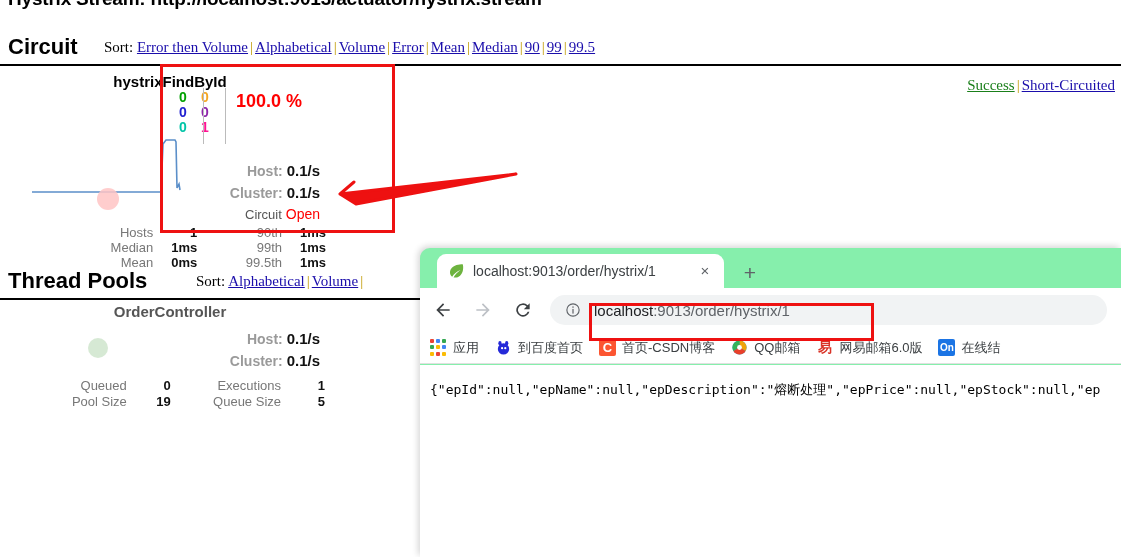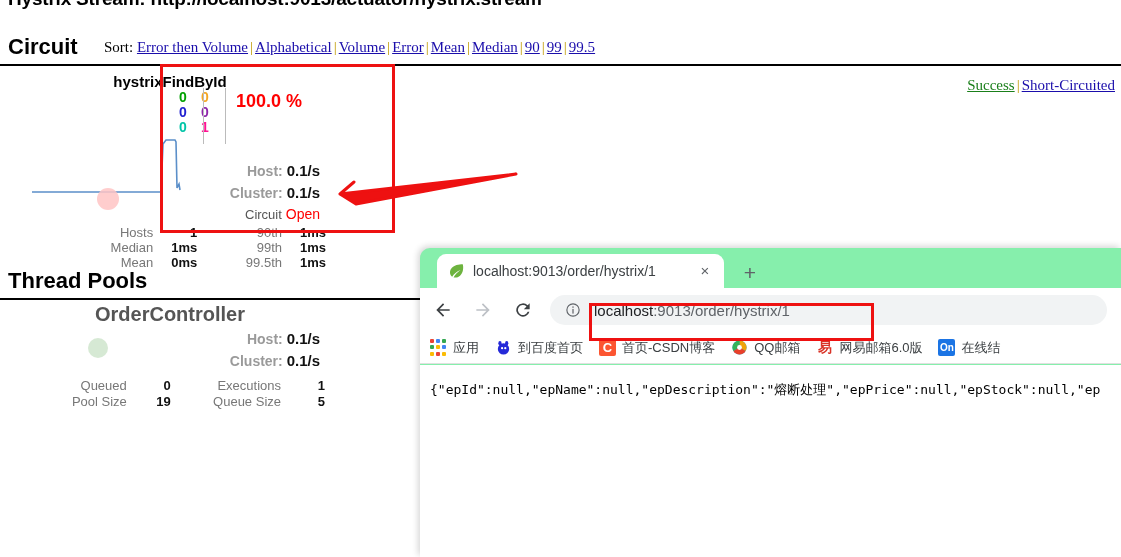--- a/index.html
+++ b/index.html
@@ -96,21 +96,21 @@
   
   .stats{ position:absolute; left:60px; top:225px; width:270px;
           font-size:13px; line-height:15px; }
   .stats table{ border-collapse:collapse; width:100%; }
   .stats td{ padding:0 4px; white-space:nowrap; }
   .st-k{ text-align:right; color:#777; }
   .st-v{ text-align:right; color:#111; font-weight:bold; width:44px; }
 
   
   #tp-name{ position:absolute; left:20px; top:303px; width:300px;
-            text-align:center; font-size:20px; font-weight:bold; color:#555; }
+            text-align:center; font-size:15px; font-weight:bold; color:#555; }
   #tp-blob{ left:88px; top:338px; background:#cfe5cd; width:20px; height:20px; }
   #tp-rates{ position:absolute; left:140px; top:328px; width:180px; font-size:14px; }
   #tp-stats{ position:absolute; left:40px; top:378px; width:290px;
              font-size:13px; line-height:16px; }
   #tp-stats table{ border-collapse:collapse; width:100%; }
   #tp-stats td{ padding:0 5px; white-space:nowrap; }
 
   
   .anno-box{ position:absolute; border:3px solid #ee1111; }
   #anno-circuit{ left:160px; top:64px; width:235px; height:169px; }
@@ -252,20 +252,24 @@
         <td class="st-v">0ms</td>
         <td class="st-k">99.5th</td>
         <td class="st-v">1ms</td>
       </tr>
     </tbody>
       </table>
   </div>
 
   <div class="section-head" id="threadpool-head">
     <div class="section-title">Thread Pools</div>
+    <div class="sort-wrap" id="threadpool-sort">
+      <span class="sort-label">Sort:</span>
+      <span class="sort-link">Alphabetical</span><span class="sep">|</span><span class="sort-link">Volume</span><span class="sep">|</span>
+    </div>
   </div>
   <div class="hr" id="hr2"></div>
 
   <div class="card-name" id="tp-name">OrderController</div>
   <div class="blob" id="tp-blob"></div>
 
   <div class="rate-rows" id="tp-rates">
     <div class="rate-row">
       <span class="rate-key">Host:</span>
       <span class="rate-val">0.1/s</span>

